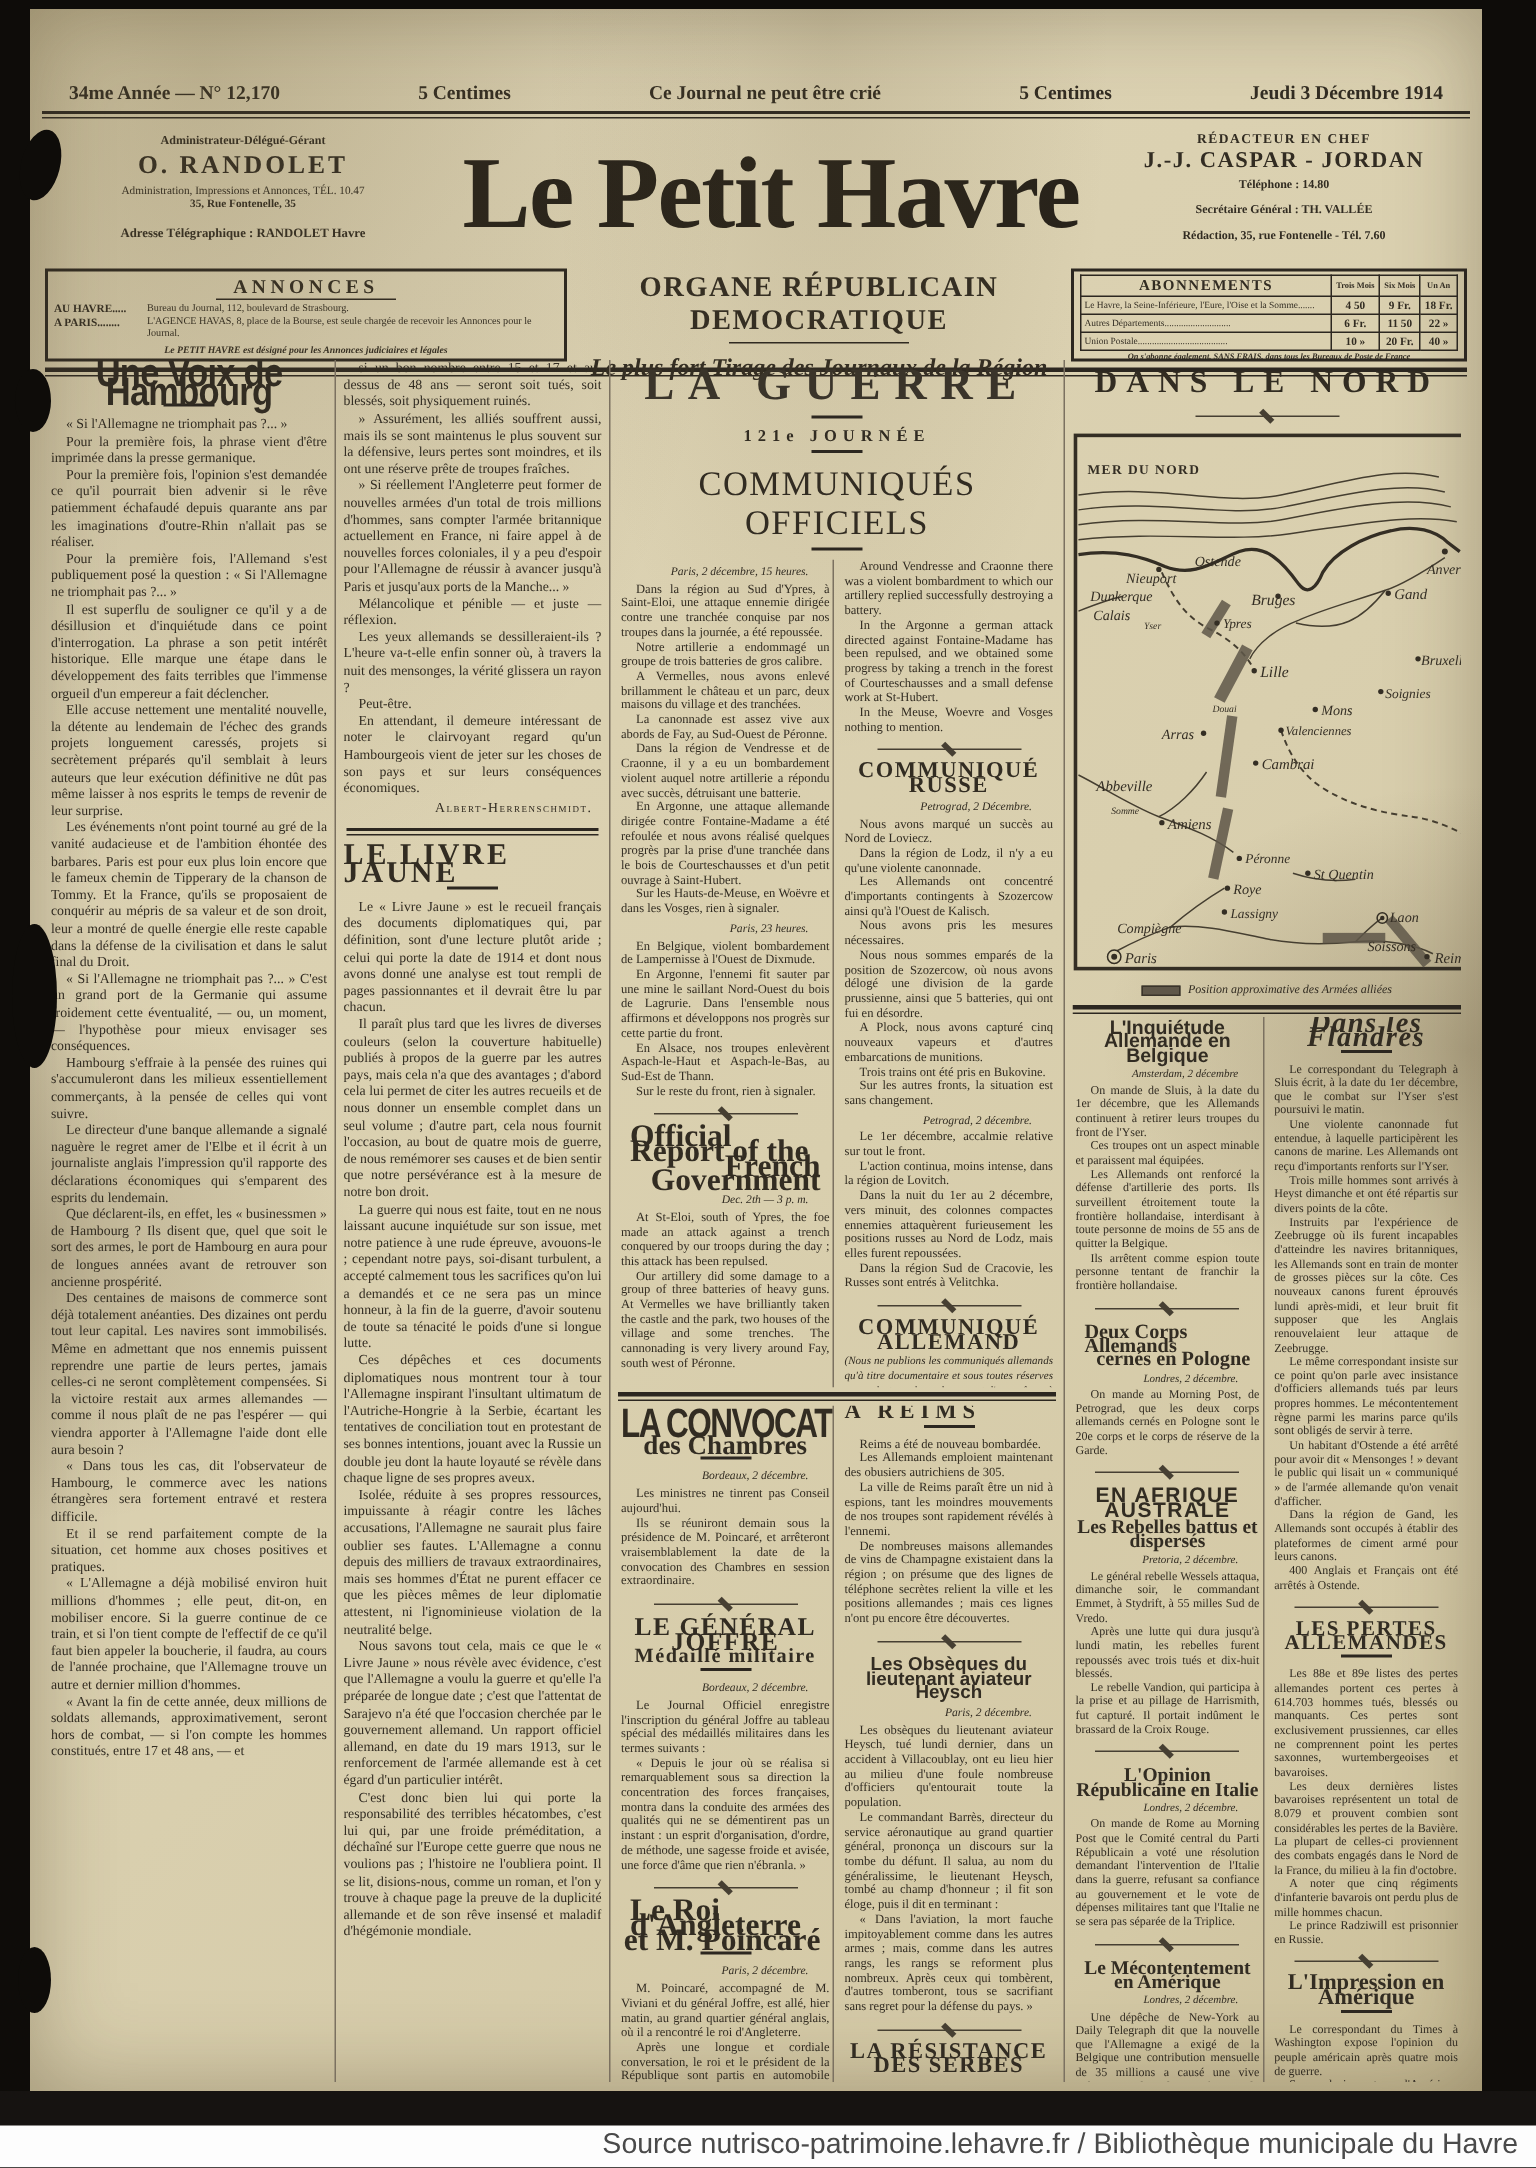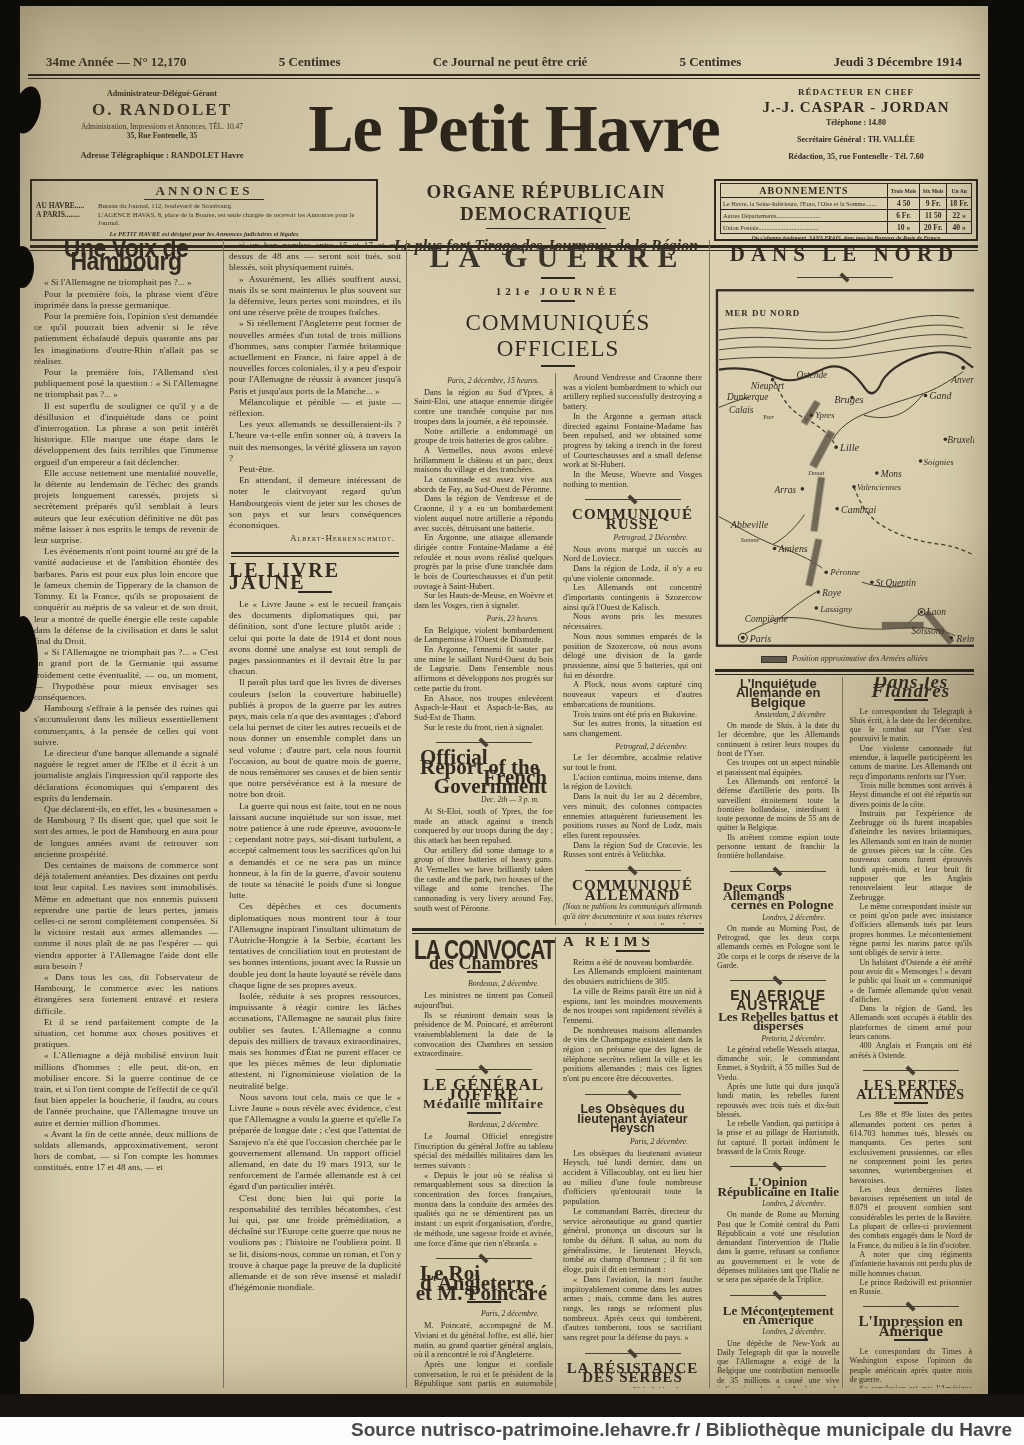--- a/index.html
+++ b/index.html
@@ -8,21 +8,21 @@
   .paper{position:absolute;left:20px;top:6px;width:968px;height:1388px;
          background:linear-gradient(135deg,#d3c8a6 0%,#ddd3b4 18%,#d9cfae 55%,#d4c9a6 85%,#c9bd97 100%);
          box-shadow:inset 0 0 60px rgba(60,45,20,.35);}
   .paper::before{content:"";position:absolute;inset:0;pointer-events:none;
          background:radial-gradient(ellipse at 12% 3%,rgba(95,80,45,.22),transparent 30%),
                     radial-gradient(ellipse at 55% 1%,rgba(95,80,45,.15),transparent 25%),
                     radial-gradient(ellipse at 99% 50%,rgba(70,55,30,.25),transparent 18%),
                     radial-gradient(ellipse at 2% 60%,rgba(70,55,30,.2),transparent 15%);}
   .torn{position:absolute;background:#0e0c09;border-radius:50%;}
   .blackbar{position:absolute;left:0;width:1024px;top:1394px;height:23px;background:#161311;}
-  .creditbar{position:absolute;left:0;width:1024px;top:1417px;height:28px;background:#fdfdfd;font-weight:bold;}
+  .creditbar{position:absolute;left:0;width:1024px;top:1417px;height:28px;background:#fdfdfd;}
   .credit{position:absolute;right:12px;top:2px;font-family:"Liberation Sans",sans-serif;
           font-size:19px;color:#4a4a4a;}
   
   .topbar{display:flex;align-items:baseline;margin:48px 26px 4px;font-weight:bold;font-size:13px;}
   .topbar .sp{flex:1;}
   .drule{border-top:2px solid #2c2720;border-bottom:1px solid #2c2720;height:2px;margin:0 8px;}
   .masthead{display:flex;margin:4px 10px 0;height:96px;}
   .mh-left{width:264px;text-align:center;padding-top:6px;}
   .mh-left .role{font-size:8px;font-weight:bold;}
   .mh-left .name{font-size:17px;font-weight:bold;letter-spacing:2px;margin:2px 0;}

